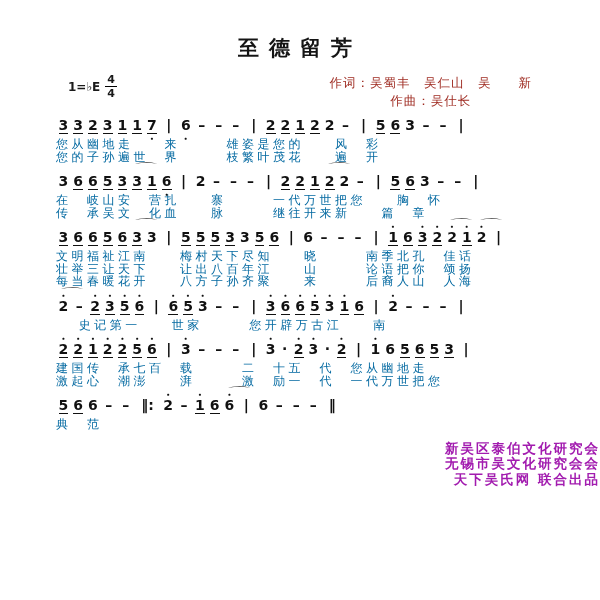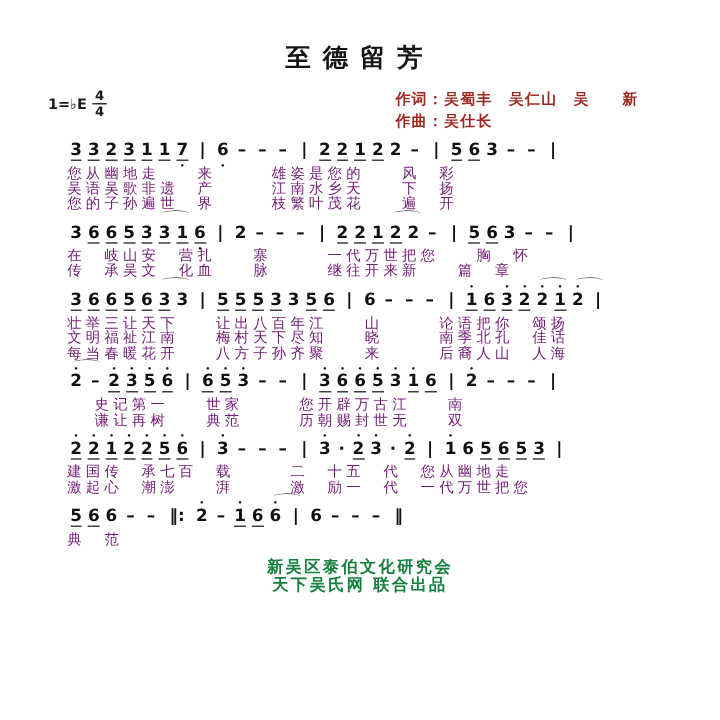--- a/index.html
+++ b/index.html
@@ -4,51 +4,51 @@
 <style>
   html,body{margin:0;padding:0;background:#ffffff;}
   body{width:600px;height:600px;overflow:hidden;
        font-family:"DejaVu Sans", sans-serif;color:#1a1a1a;}
   .sheet{position:relative;width:600px;height:600px;background:#fff;border-radius:18px;}
 
   .title{margin:0;padding-top:34px;text-align:center;font-size:21px;
          font-weight:600;letter-spacing:10px;color:#141414;}
 
   .meta-row{display:flex;justify-content:space-between;align-items:flex-start;
-            padding:12px 68px 0 40px;}
+            padding:12px 68px 0 68px;}
   .keysig{display:flex;align-items:center;gap:5px;font-size:12px;font-weight:600;}
   .ts{display:inline-flex;flex-direction:column;line-height:1;font-weight:700;
       font-size:11px;text-align:center;}
   .ts .num{border-bottom:1.2px solid #000;padding:0 2px 1px;}
   .ts .den{padding-top:1px;}
-  .credits{font-size:12.5px;line-height:1.4;letter-spacing:1px;font-weight:700;}
+  .credits{font-size:12.5px;line-height:1.4;letter-spacing:1px;font-weight:400;text-align:center;}
   .credits .row{white-space:pre;}
 
   .score{padding:8px 0 0 56px;}
   .score-line{margin-bottom:10px;}
   .notes-row{display:flex;align-items:baseline;height:21px;font-weight:700;
              font-size:14px;color:#111;}
   .note{position:relative;margin:0 2.5px;line-height:1.1;}
   .note.u{border-bottom:1.6px solid #111;}
   .note.hi::before,.note.lo::before{content:"•";position:absolute;left:50%;
       transform:translateX(-50%);font-size:6px;line-height:1;}
   .note.hi::before{top:-6px;}
   .note.lo::before{bottom:-9px;}
   .note.arc::after{content:"⌒";position:absolute;top:-12px;left:10%;
       font-size:11px;transform:scaleX(2.4);transform-origin:left;
       color:#333;font-weight:400;}
   .note.dash{margin:0 5px;}
   .note.augdot{margin:0 4px;}
   .bar{margin:0 7px;font-weight:700;font-size:14px;}
   .bar.repeat,.bar.final{letter-spacing:0;}
   .lyric-row{font-size:12px;line-height:12.5px;letter-spacing:3.5px;
-             white-space:pre;color:#701a75;font-weight:500;}
-
-  .footer{margin-top:4px;text-align:center;font-weight:700;font-size:13.5px;
-          line-height:15.5px;letter-spacing:2px;color:#15803d;}
+             white-space:pre;color:#0369a1;font-weight:500;}
+
+  .footer{margin-top:4px;text-align:right;font-weight:700;font-size:13.5px;
+          line-height:15.5px;letter-spacing:2px;color:#a21caf;}
 </style>
 </head>
 <body>
 
 <div class="sheet">
 
   <h1 class="title">至德留芳</h1>
 
   <div class="meta-row">
     <div class="keysig">
@@ -88,21 +88,20 @@
           <span class="note dash">–</span>
           <span class="bar">|</span>
           <span class="note u">5</span>
           <span class="note u">6</span>
           <span class="note">3</span>
           <span class="note dash">–</span>
           <span class="note dash">–</span>
           <span class="bar">|</span>
         </div>
         <div class="lyric-row">您从幽地走　　来　　　雄姿是您的　　风　彩</div>
-        <div class="lyric-row">吴语吴歌非遗　产　　　江南水乡天　　下　扬</div>
         <div class="lyric-row">您的子孙遍世　界　　　枝繁叶茂花　　遍　开</div>
       </div>
       <div class="score-line">
         <div class="notes-row">
           <span class="note">3</span>
           <span class="note u">6</span>
           <span class="note u">6</span>
           <span class="note u">5</span>
           <span class="note u">3</span>
           <span class="note u arc">3</span>
@@ -156,22 +155,22 @@
           <span class="bar">|</span>
           <span class="note hi u">1</span>
           <span class="note u">6</span>
           <span class="note hi u">3</span>
           <span class="note hi u">2</span>
           <span class="note hi arc">2</span>
           <span class="note hi u">1</span>
           <span class="note hi arc">2</span>
           <span class="bar">|</span>
         </div>
+        <div class="lyric-row">文明福祉江南　　梅村天下尽知　　晓　　　南季北孔　佳话</div>
         <div class="lyric-row">壮举三让天下　　让出八百年江　　山　　　论语把你　颂扬</div>
-        <div class="lyric-row">文明福祉江南　　梅村天下尽知　　晓　　　南季北孔　佳话</div>
         <div class="lyric-row">每当春暖花开　　八方子孙齐聚　　来　　　后裔人山　人海</div>
       </div>
       <div class="score-line">
         <div class="notes-row">
           <span class="note hi arc">2</span>
           <span class="note dash">–</span>
           <span class="note hi u">2</span>
           <span class="note hi u">3</span>
           <span class="note hi u">5</span>
           <span class="note hi u">6</span>
@@ -190,21 +189,20 @@
           <span class="note hi u">1</span>
           <span class="note u">6</span>
           <span class="bar">|</span>
           <span class="note hi">2</span>
           <span class="note dash">–</span>
           <span class="note dash">–</span>
           <span class="note dash">–</span>
           <span class="bar">|</span>
         </div>
         <div class="lyric-row">　 史记第一　　世家　　　您开辟万古江　　南</div>
-        <div class="lyric-row">　 谦让再树　　典范　　　历朝赐封世无　　双</div>
       </div>
       <div class="score-line">
         <div class="notes-row">
           <span class="note hi u">2</span>
           <span class="note hi u">2</span>
           <span class="note hi u">1</span>
           <span class="note hi u">2</span>
           <span class="note hi u">2</span>
           <span class="note hi u">5</span>
           <span class="note hi u">6</span>
@@ -251,16 +249,17 @@
           <span class="note dash">–</span>
           <span class="note dash">–</span>
           <span class="bar final">‖</span>
         </div>
         <div class="lyric-row">典　范</div>
       </div>
     </div>
 
   <div class="footer">
     <div>新吴区泰伯文化研究会</div>
+    <div>无锡市吴文化研究会会</div>
     <div>天下吴氏网 联合出品</div>
   </div>
 
 </div>
 
 </body></html>

